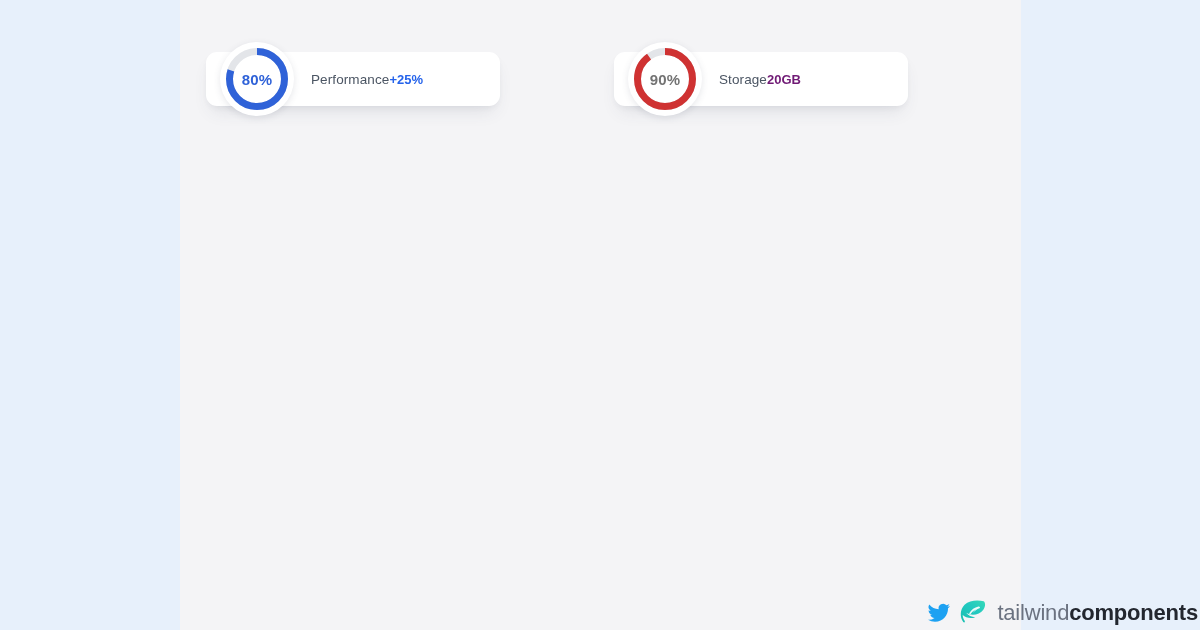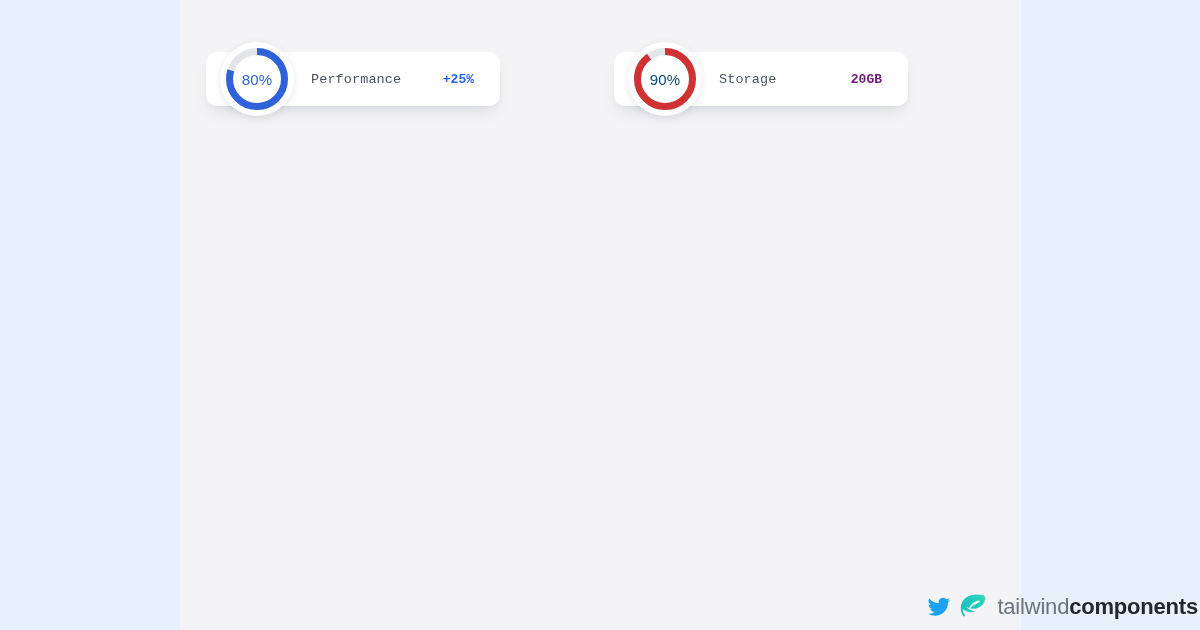--- a/index.html
+++ b/index.html
@@ -52,25 +52,23 @@
     display: flex;
     align-items: center;
   }
 
   .stat-card.card-1 { left: 26px;  width: 294px; }
   .stat-card.card-2 { left: 434px; width: 294px; }
 
   .card-body {
     display: flex;
     align-items: center;
-    justify-content: space-between;
     width: 100%;
     padding-left: 105px;
     padding-right: 26px;
-    font-family: Liberation Mono, monospace;
   }
 
   .card-label {
     font-size: 13.5px;
     color: #4b5563;
     letter-spacing: 0.1px;
     white-space: nowrap;
   }
 
   .card-value {
@@ -111,32 +109,32 @@
   .ring-track { fill: none; stroke: #e3e5e9; stroke-width: 7; }
   .ring-fill  { fill: none; stroke-width: 7; stroke-linecap: butt; }
 
   .ring-text {
     position: absolute;
     inset: 0;
     display: flex;
     align-items: center;
     justify-content: center;
     font-size: 15px;
-    font-weight: 400;
+    font-weight: 700;
     letter-spacing: 0.2px;
   }
 
   .ring-text.accent-blue { color: #2f62d8; }
-  .ring-text.accent-red  { color: #0c4a6e; }
+  .ring-text.accent-red  { color: #737373; }
 
   
   .brand {
     position: absolute;
     right: 0px;
-    bottom: 8px;
+    bottom: 2px;
     display: flex;
     align-items: center;
     gap: 7px;
     padding-right: 2px;
   }
 
   .brand-twitter { width: 24px; height: 24px; display: block; }
   .brand-leaf    { width: 30px; height: 30px; display: block; }
 
   .brand-text {

